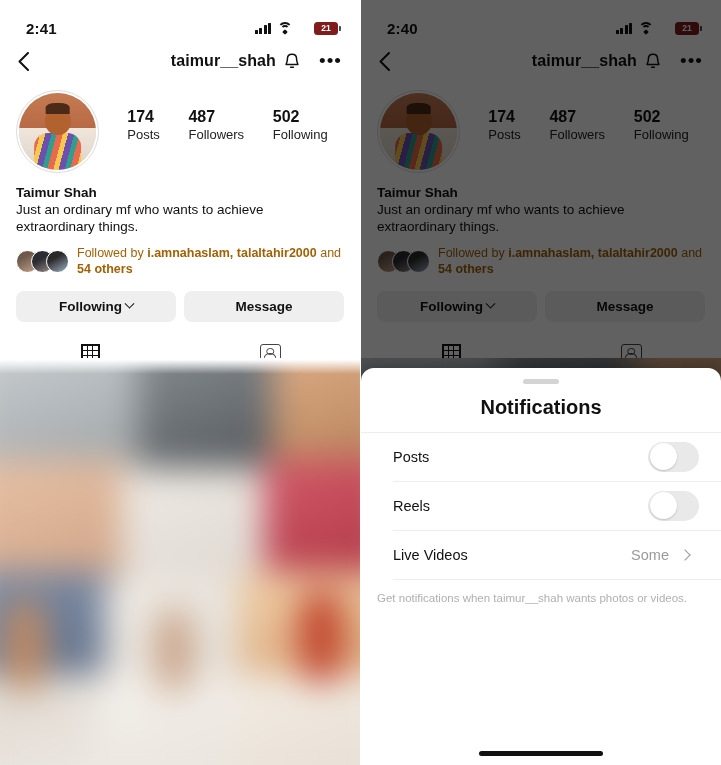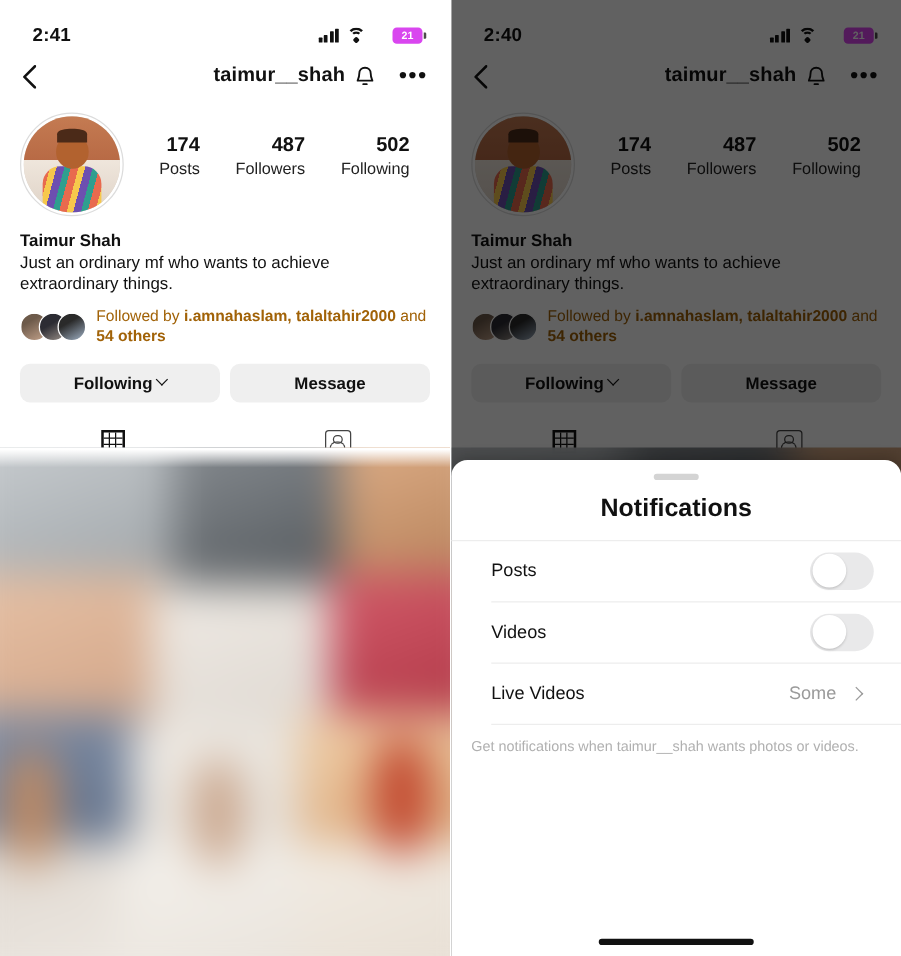--- a/index.html
+++ b/index.html
@@ -32,21 +32,21 @@
     position: absolute; left: 50%; bottom: 0; transform: translateX(-50%) rotate(45deg);
     width: 4px; height: 4px; background: #111; border-radius: 1px;
   }
   .wifi s {
     position: absolute; border: 2px solid #111; border-color: #111 transparent transparent transparent;
     border-radius: 50%; left: 50%; transform: translateX(-50%);
   }
   .wifi s.a { width: 15px; height: 15px; top: -1px; }
   .wifi s.b { width: 9px; height: 9px; top: 2px; }
   .batt {
-    position: relative; width: 24px; height: 13px; background: #d946ef;
+    position: relative; width: 24px; height: 13px; background: #7f1d1d;
     border-radius: 3.5px; display: flex; align-items: center; justify-content: center; margin-left: 16px;
   }
   .batt span { font-size: 8.5px; font-weight: 700; color: #fff; line-height: 1; }
   .batt::after {
     content: ""; position: absolute; right: -3px; top: 4px;
     width: 2px; height: 5px; background: #4a4a4a; border-radius: 0 1px 1px 0;
   }
 
   
   .navbar { height: 42px; display: flex; align-items: center; padding: 0 18px; }
@@ -76,21 +76,21 @@
     width: 32%; height: 14%; border-radius: 40% 40% 0 0; background: #4b2a18;
   }
   .avatar .body {
     position: absolute; left: 50%; bottom: 0; transform: translateX(-50%);
     width: 62%; height: 48%;
     background: repeating-linear-gradient(105deg,#e86a4e 0 6px,#f6c84c 6px 11px,#6d4fb0 11px 17px,#2f9e8f 17px 22px);
     border-radius: 14px 14px 0 0;
   }
 
   .stats { flex: 1; display: flex; justify-content: space-around; padding: 18px 2px 0 14px; }
-  .stat { text-align: right; cursor: pointer; }
+  .stat { text-align: left; cursor: pointer; }
   .stat-num { font-size: 16px; font-weight: 700; color: #111; }
   .stat-label { font-size: 13px; color: #222; margin-top: 1px; }
 
   .bio { padding: 12px 16px 0 16px; }
   .bio-name { font-size: 13.5px; font-weight: 700; color: #111; }
   .bio-text { font-size: 13.5px; color: #111; line-height: 17px; margin-top: 1px; }
 
   .followed-by { display: flex; align-items: center; padding: 10px 16px 0 16px; }
   .mini-avatars { display: flex; flex: none; margin-right: 8px; }
   .mini {
@@ -442,21 +442,21 @@
           <div class="row-label">Posts</div>
           <div class="row-right">
             <div class="toggle">
                 <div class="knob"></div>
               </div>
           </div>
         </div>
 
 
         <div class="row">
-          <div class="row-label">Videos</div>
+          <div class="row-label">Reels</div>
           <div class="row-right">
             <div class="toggle">
                 <div class="knob"></div>
               </div>
           </div>
         </div>
 
 
         <div class="row">
           <div class="row-label">Live Videos</div>

